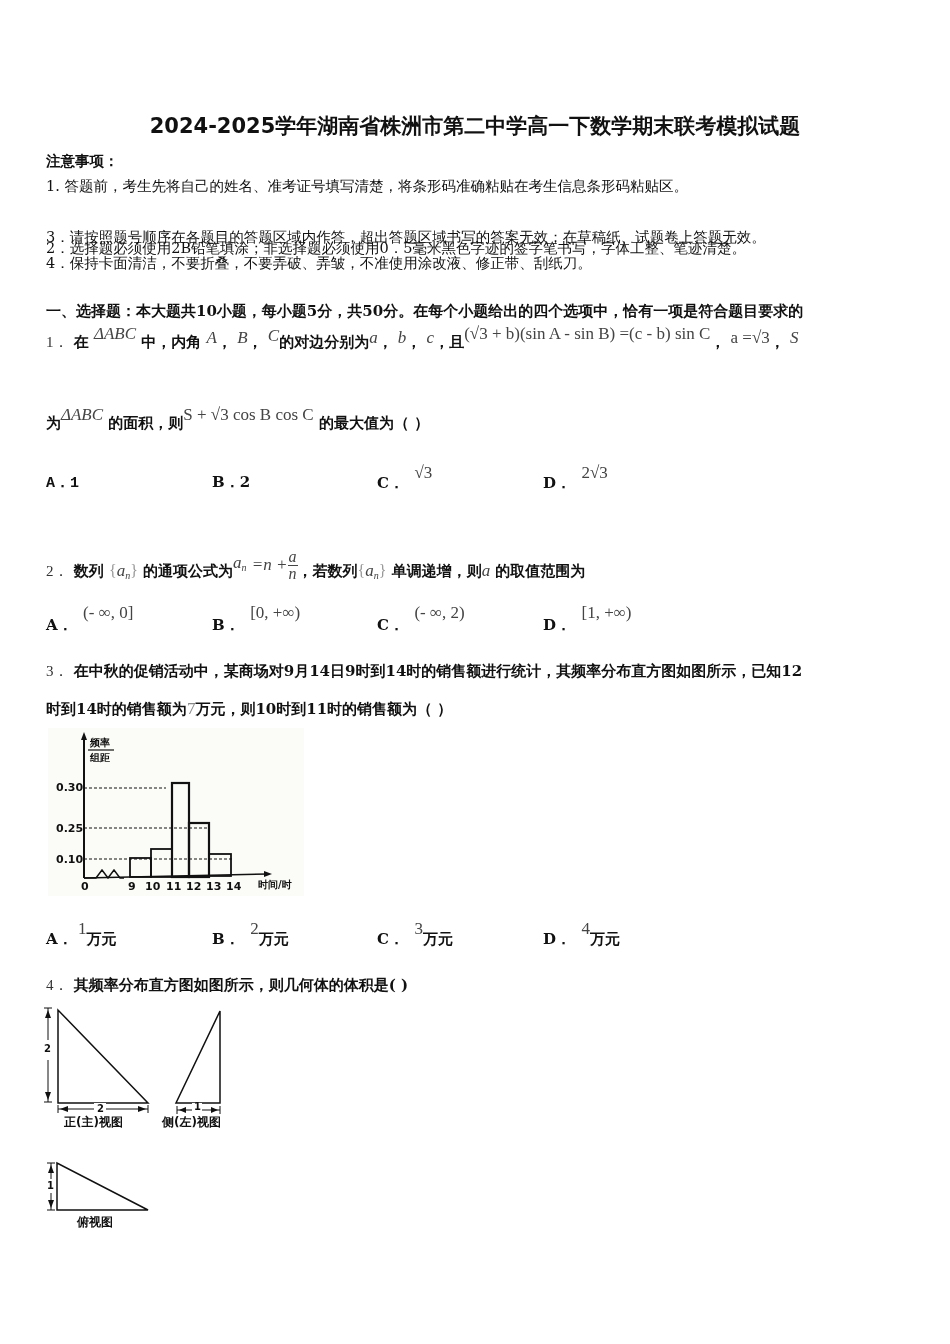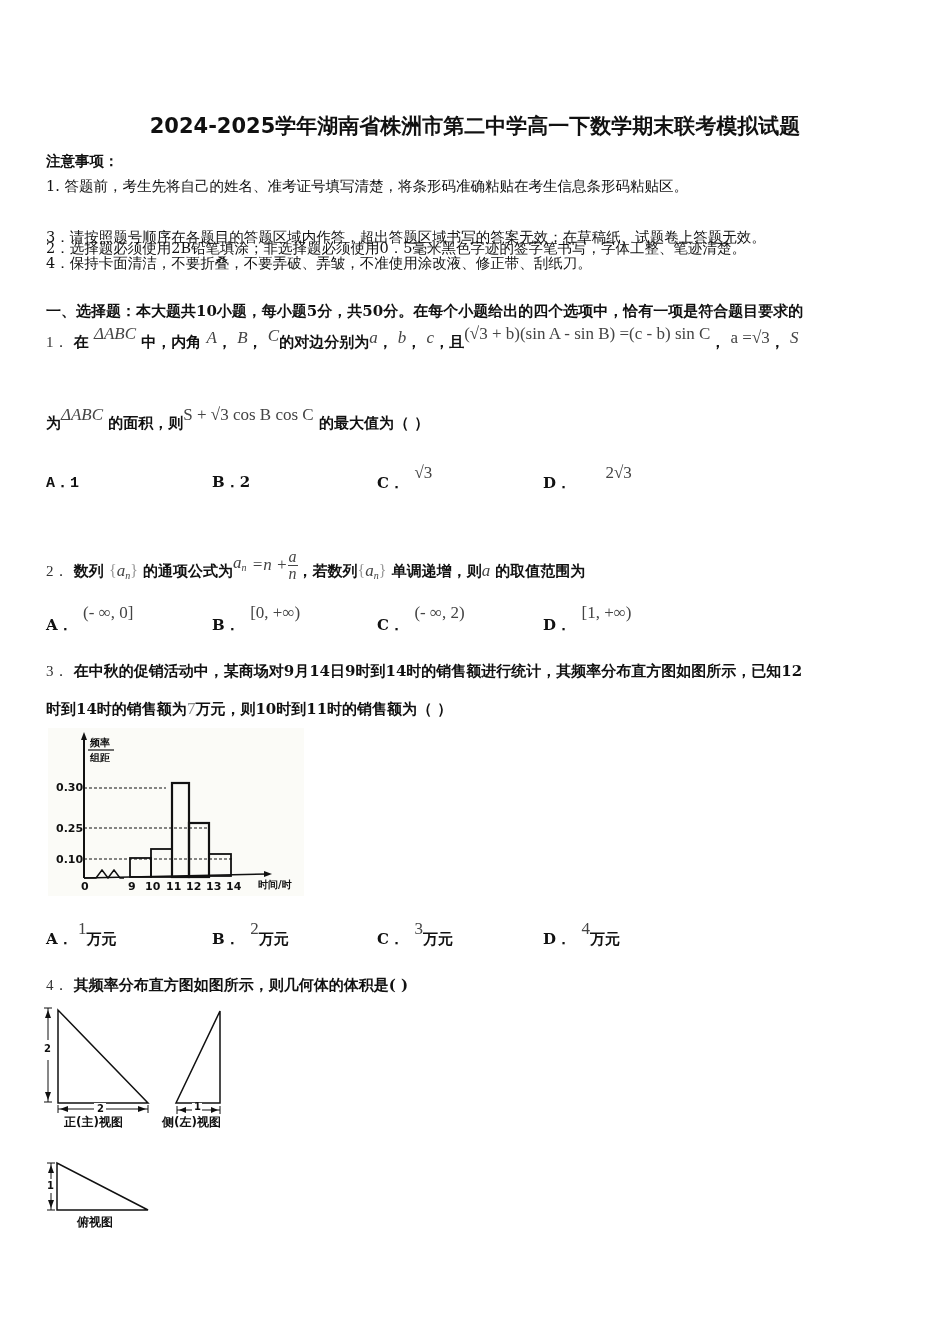--- a/index.html
+++ b/index.html
@@ -61,21 +61,21 @@
 
 <div class="abs q bold" style="left:46px; top:413px;">
   <span>为</span><span class="math" style="position:relative; top:-8px;"><i>ΔABC</i></span>
   <span>的面积，则</span><span class="math" style="position:relative; top:-8px;">S + √3 cos B cos C</span>
   <span>的最大值为（    ）</span>
 </div>
 
 <div class="abs opt" style="left:46px; top:473px;font-family:Liberation Mono, monospace;"><span>A．</span><span>1</span></div>
 <div class="abs opt" style="left:212px; top:473px;"><span>B．</span><span>2</span></div>
 <div class="abs opt" style="left:377px; top:473px;"><span>C．</span>&nbsp;&nbsp;<span class="opt-math" style="position:relative; top:-10px;">√3</span></div>
-<div class="abs opt" style="left:543px; top:473px;"><span>D．</span>&nbsp;&nbsp;<span class="opt-math" style="position:relative; top:-10px;margin-left:24px;">2√3</span></div>
+<div class="abs opt" style="left:543px; top:473px;"><span>D．</span>&nbsp;&nbsp;<span class="opt-math" style="position:relative; top:-10px;">2√3</span></div>
 
 <div class="abs q bold" style="left:46px; top:543px;margin-top:12px;">
   <span class="qn">2．</span>
   <span>数列</span>
   <span class="math"><span class="brace">{</span><i>a</i><span class="sub">n</span><span class="brace">}</span></span>
   <span>的通项公式为</span><span class="math" style="position:relative; top:-8px;"><i>a</i><span class="sub">n</span></span>
   <span class="math" style="position:relative; top:-6px;"><i>=n +</i></span><span class="math frac" style="position:relative; top:-6px; font-size:16px;"><span class="num">a</span><span class="den">n</span></span><span>，若数列</span><span class="math"><span class="brace">{</span><i>a</i><span class="sub">n</span><span class="brace">}</span></span>
   <span>单调递增，则</span><span class="math"><i>a</i></span>
   <span>的取值范围为</span>
 </div>

